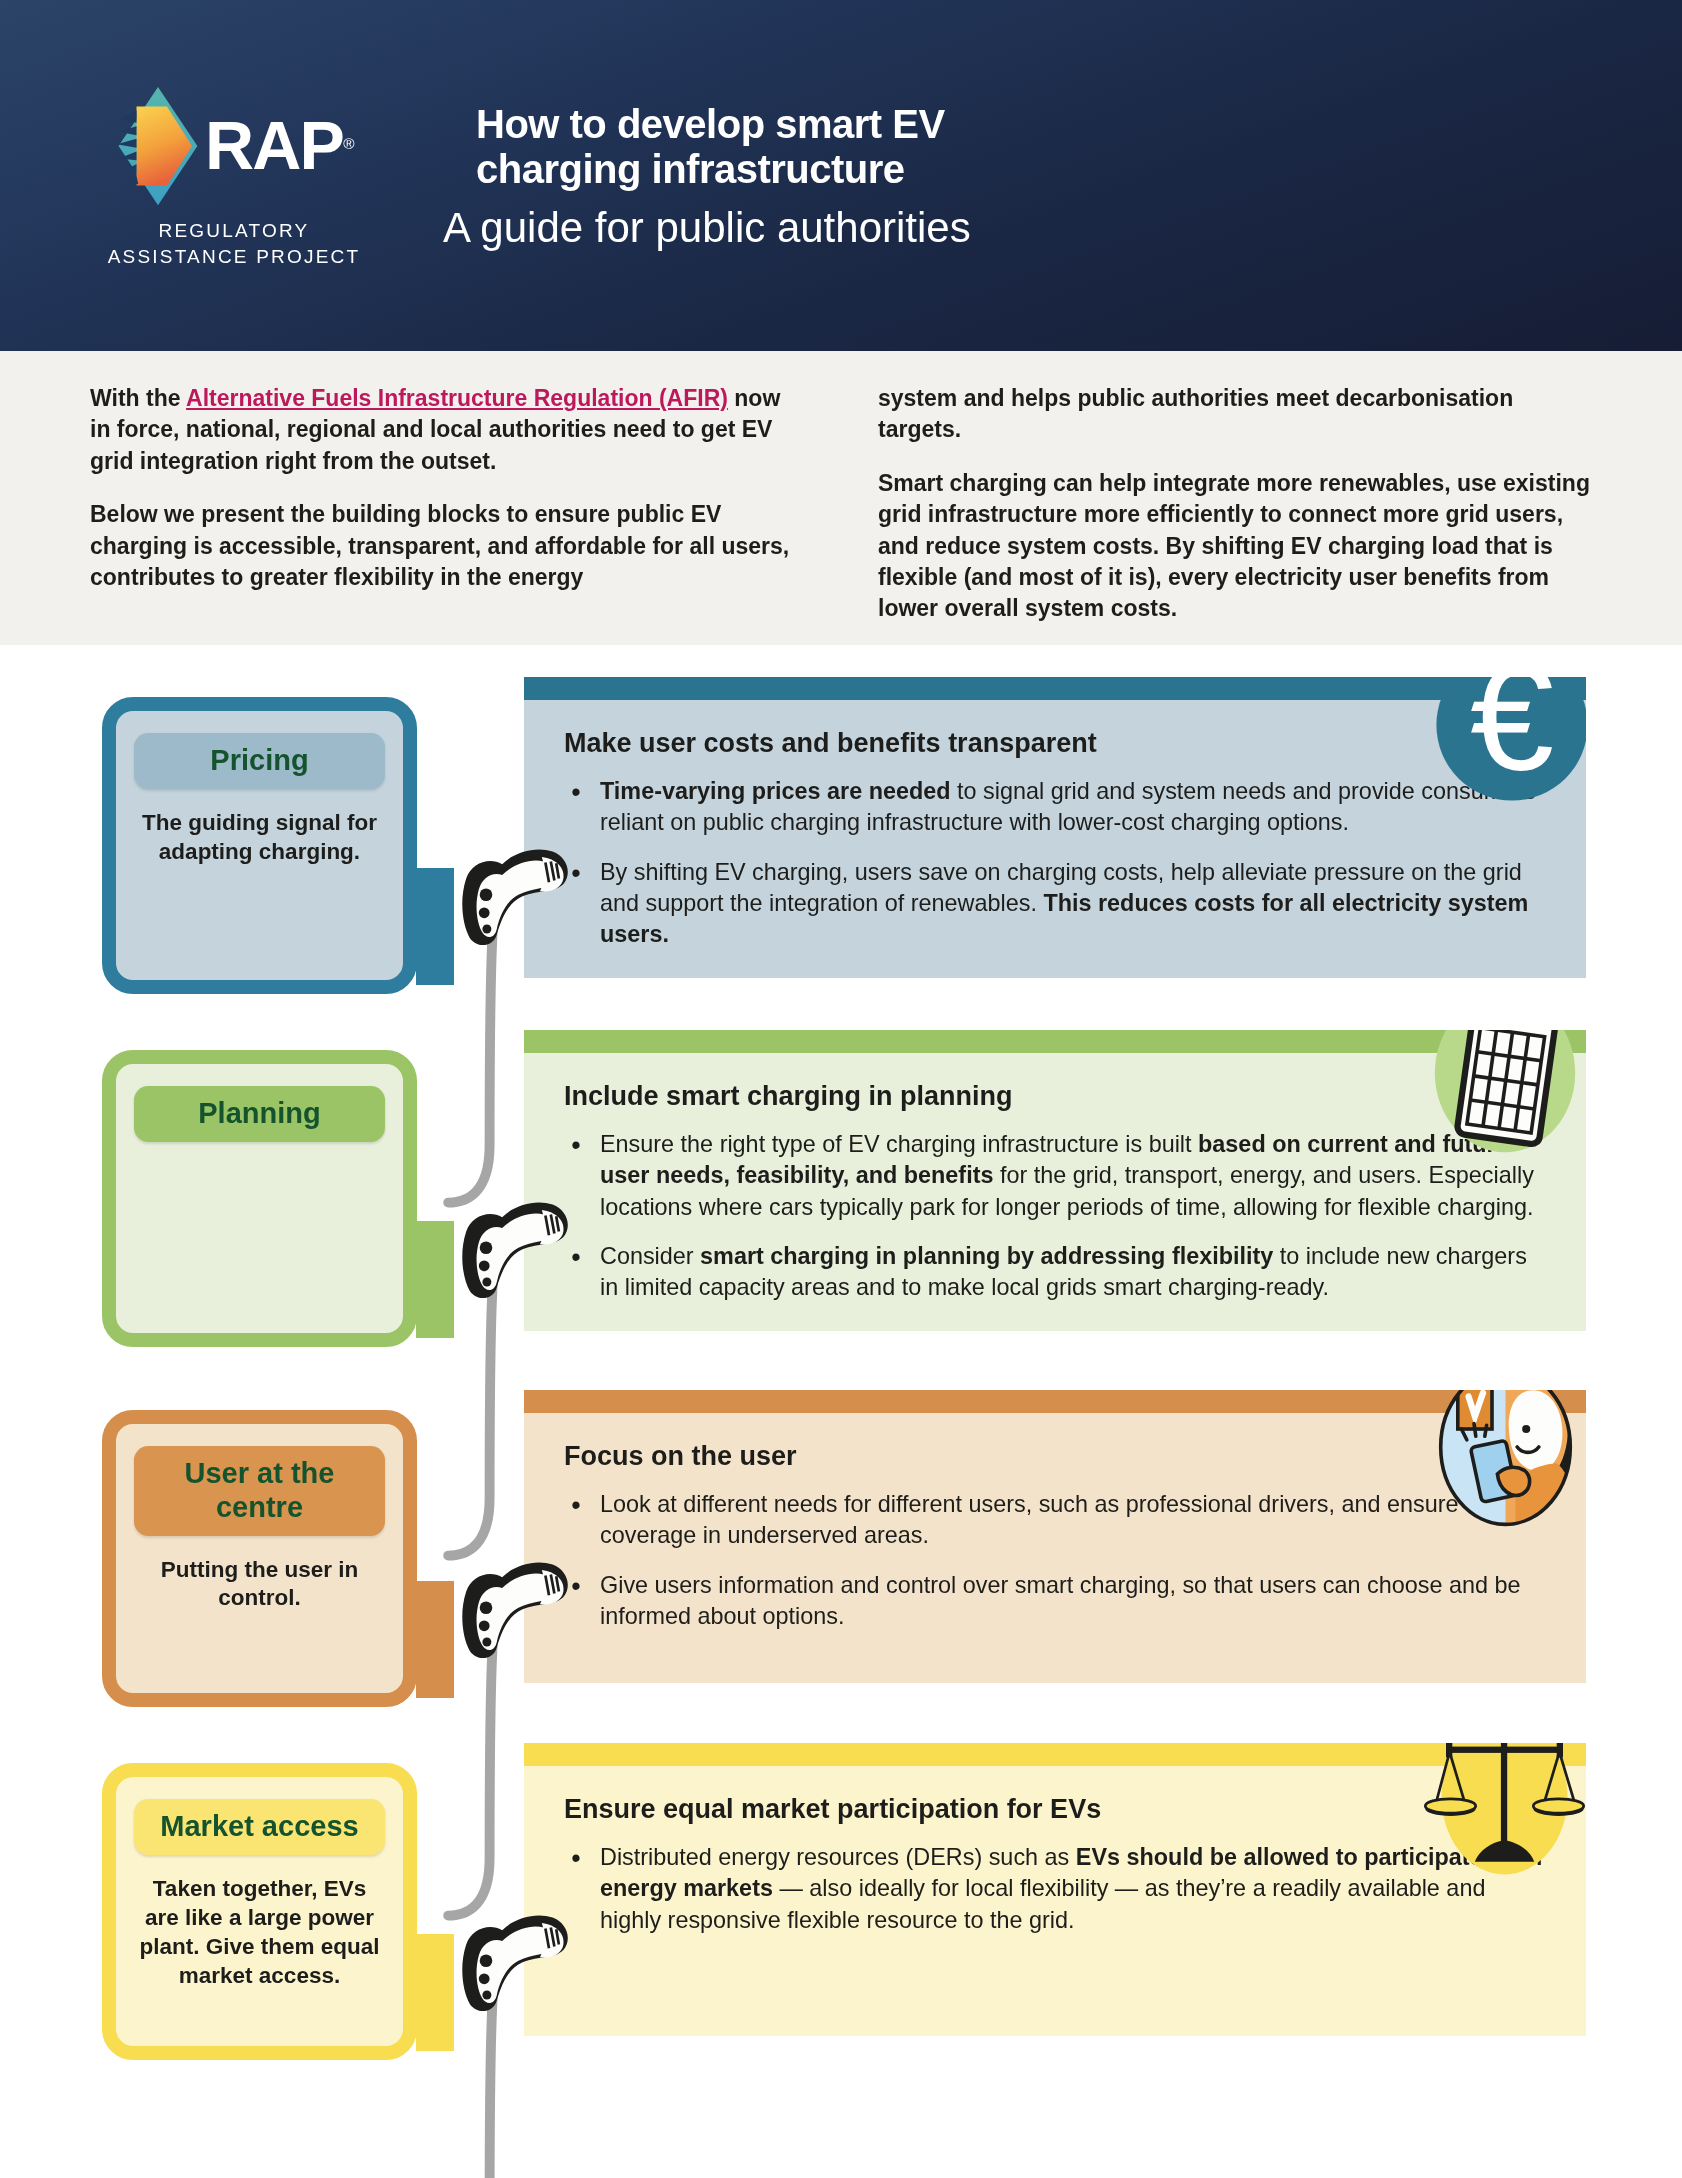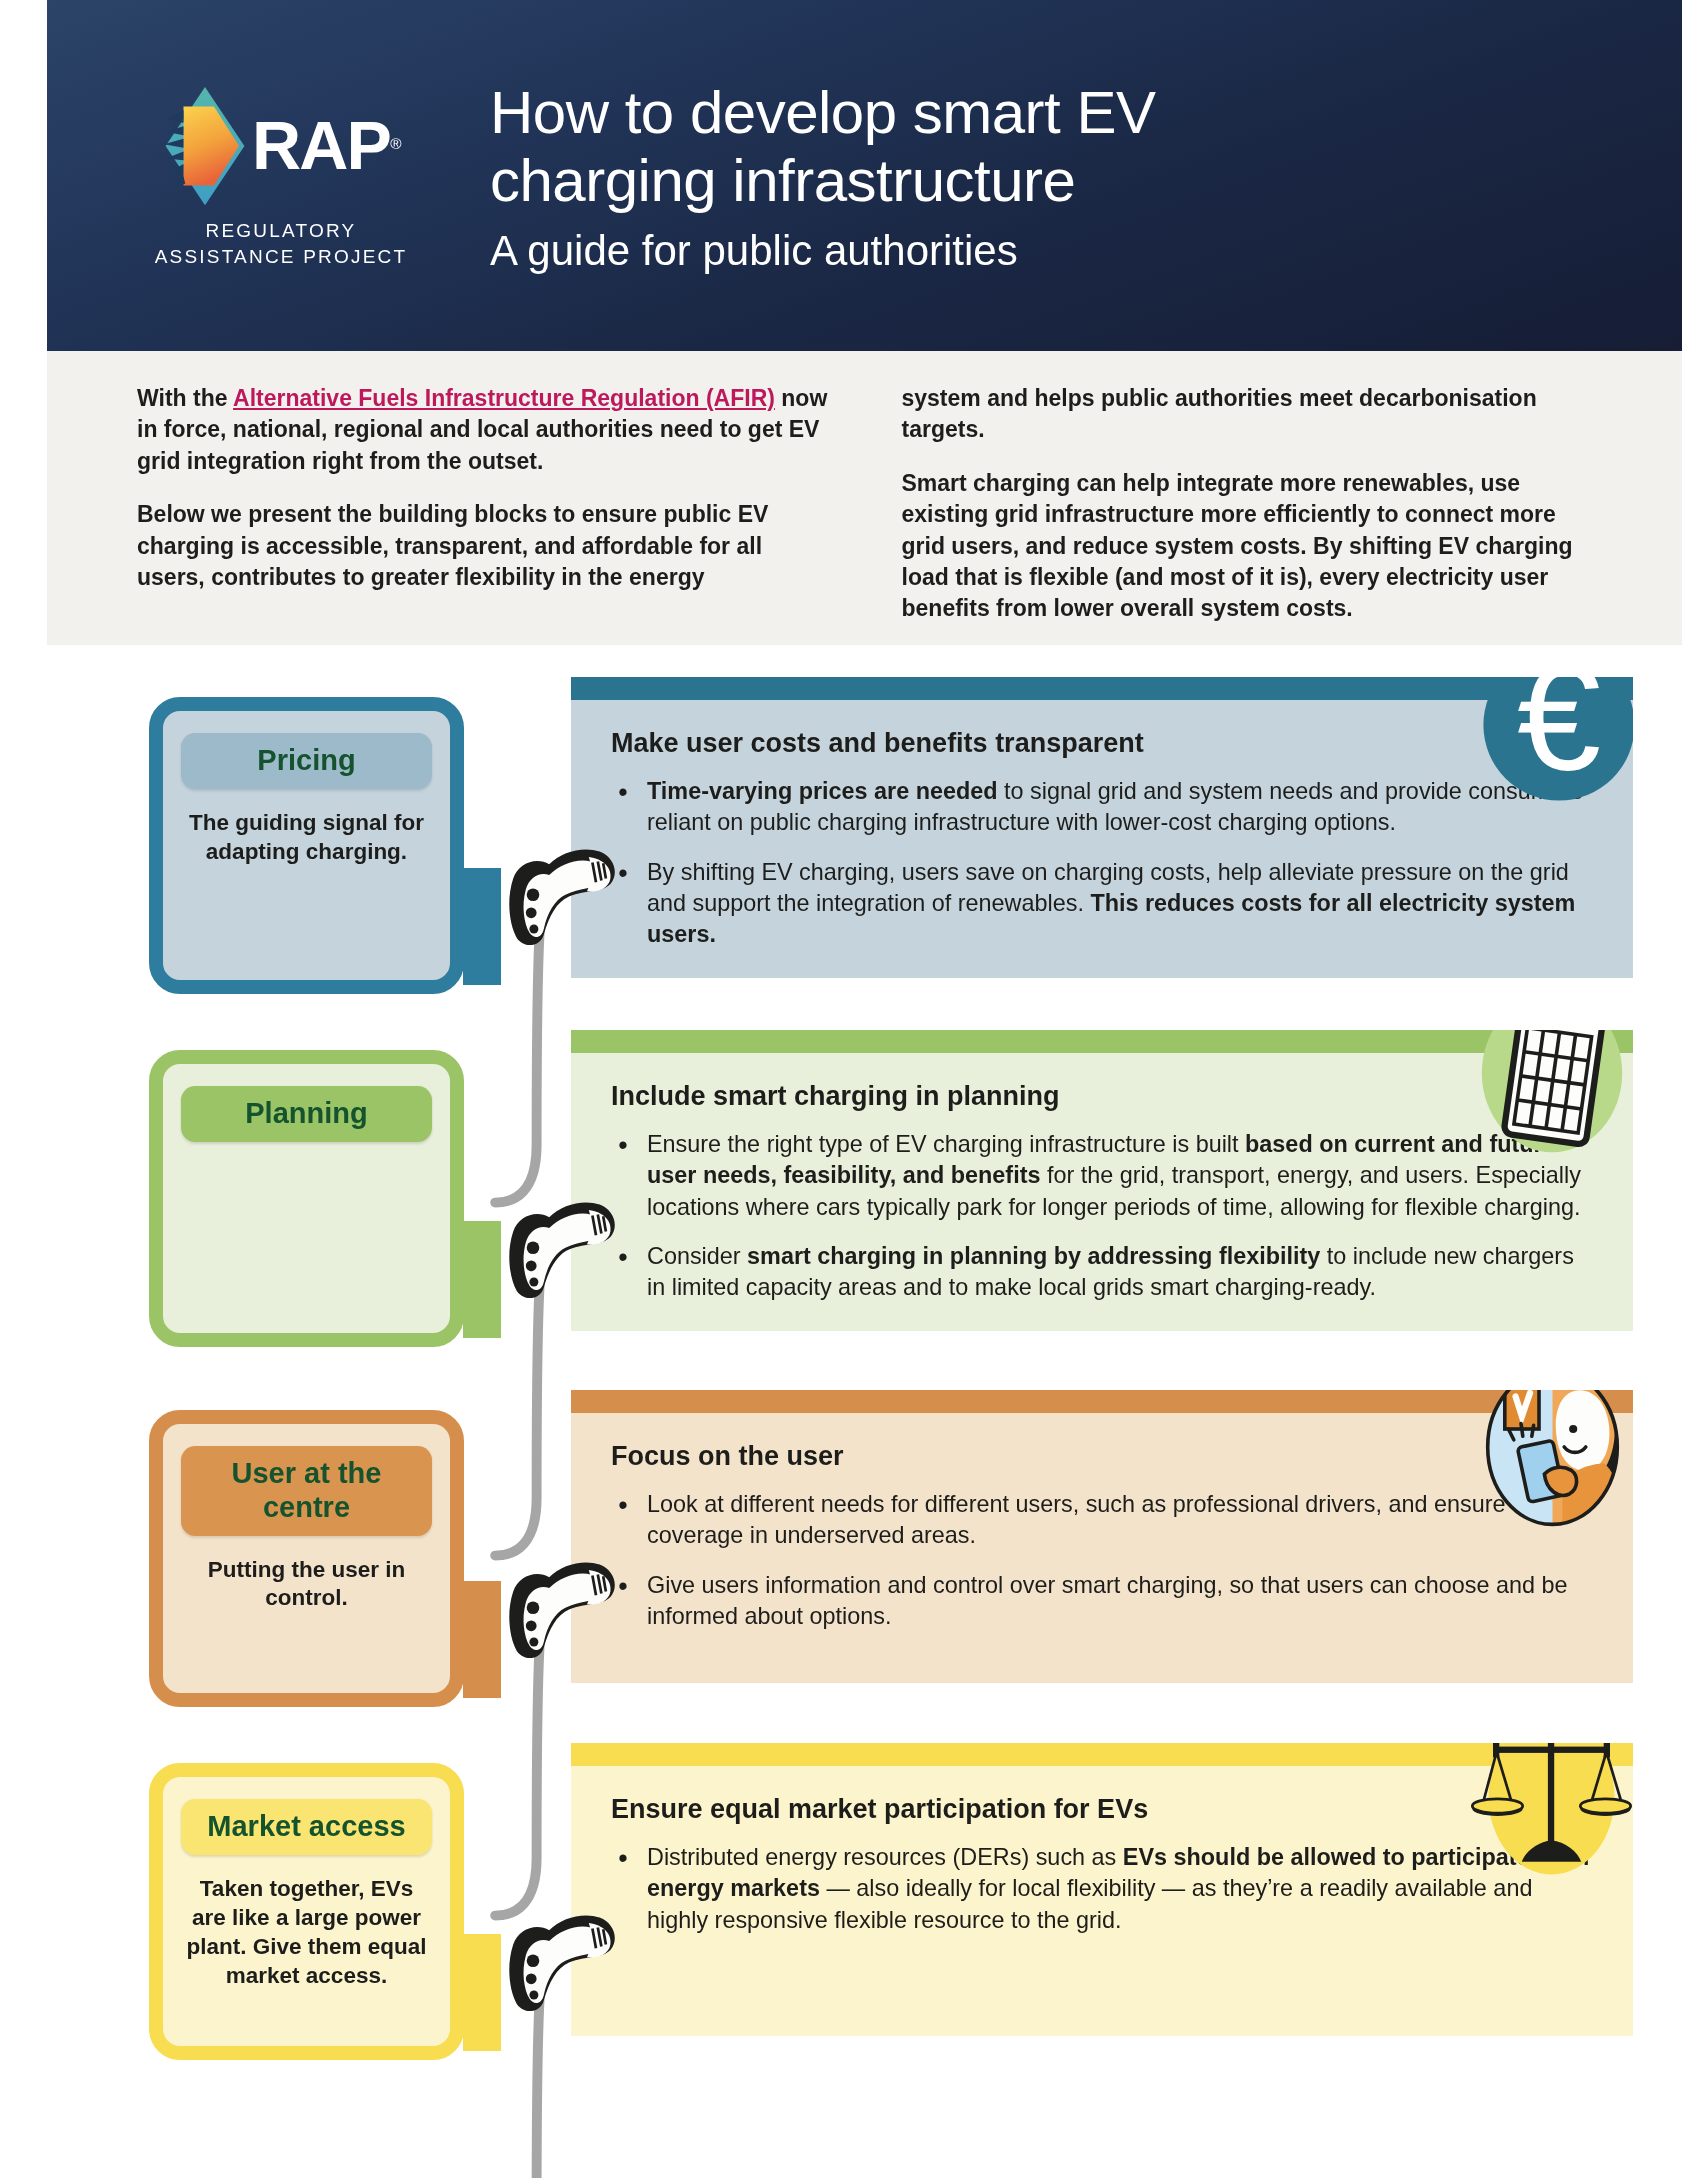--- a/index.html
+++ b/index.html
@@ -1,21 +1,21 @@
 <!DOCTYPE html>
 <html style="font-size:14.4px"><head>
 <meta charset="utf-8">
 <style>
   * { box-sizing: border-box; margin: 0; padding: 0; }
   html, body {
     width: 1682px; height: 2178px;
     background: #ffffff;
     font-family: "Liberation Sans", sans-serif;
   }
-  .page { position: relative; width: 1682px; height: 2178px; overflow: hidden; padding-left: 47px; }
+  .page { position: relative; width: 1682px; height: 2178px; overflow: hidden; }
 
   
   .header {
     position: relative;
     height: 351px;
     background: linear-gradient(160deg, #2b4468 0%, #22365a 28%, #1a2744 62%, #161d35 100%);
     display: flex;
     align-items: center;
     padding-left: 90px;
   }
@@ -28,22 +28,23 @@
   }
   .logo-reg { font-size: 15.3px; vertical-align: 20px; font-weight: 400; }
   .logo-sub1, .logo-sub2 {
     color: #ffffff; font-size: 19px; letter-spacing: 2.2px; font-weight: 400; text-align: right;
   }
   .logo-sub1 { margin-top: 10.8px; }
   .logo-sub2 { margin-top: 4.5px; }
 
   .title-block { margin-left: 65px; margin-top: 5.4px; }
   .title-main {
-    color: #ffffff; font-size: 60px; font-weight: 400; line-height: 1.12;
+    color: #ffffff; font-size: 40px; font-weight: 700; line-height: 1.12;
     letter-spacing: -0.5px;
+    margin-left: 33px;
   }
   .title-sub {
     color: #ffffff; font-size: 42px; font-weight: 400; line-height: 1.25; margin-top: 10.8px;
   }
 
   
   .intro {
     background: #f2f1ee;
     padding: 32px 90px 36px 90px;
     display: flex;

